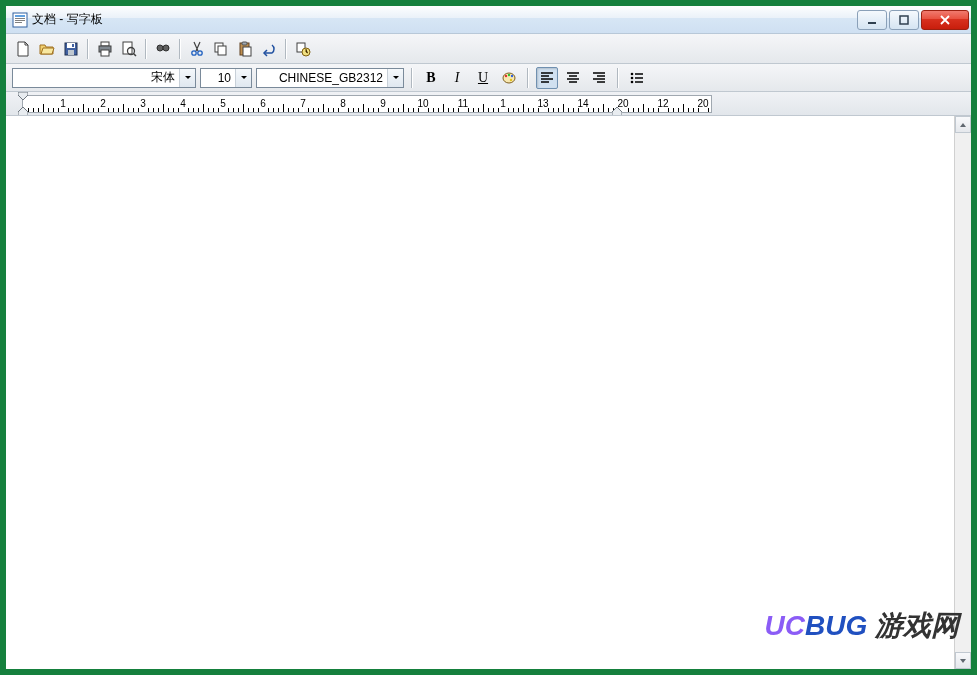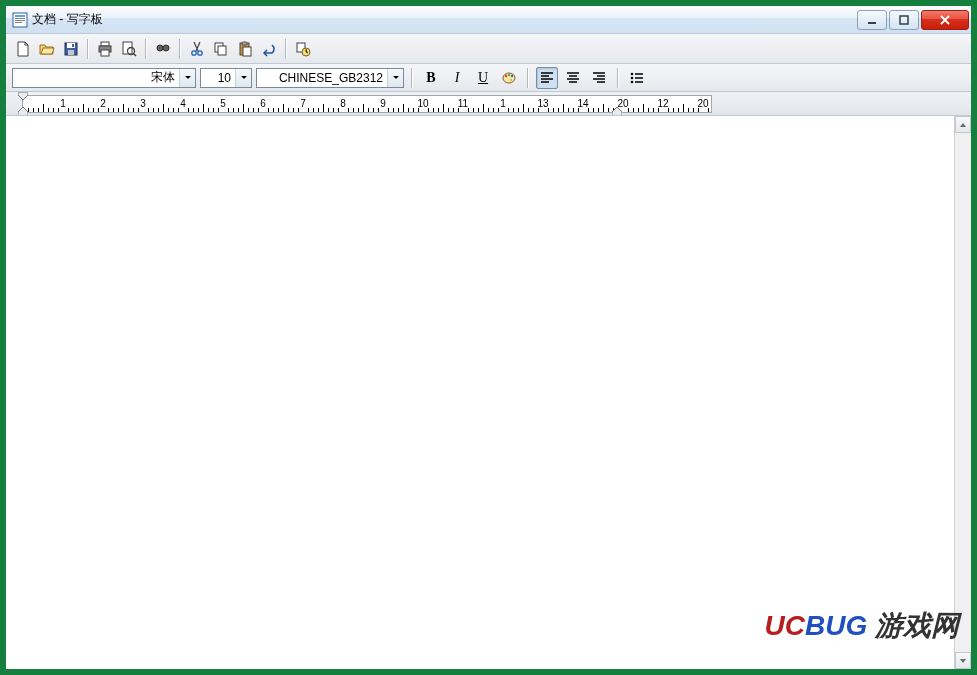--- a/index.html
+++ b/index.html
@@ -414,19 +414,19 @@
         </div>
       <div class="sb-track"></div>
       <div class="sb-btn down">
           <svg width="8" height="8" viewBox="0 0 8 8">
             <path d="M4 6L1 2h6z" fill="#606870"></path>
           </svg>
         </div>
     </div>
     <div class="watermark">
       <div class="wm1">
-        <span style="color:#b91c1c;">UC</span><span style="color:#2050c0;">BUG</span> <span style="color:#333;font-family:'KaiTi','STKaiti',serif;">游戏网</span>
+        <span style="color:#8b5cf6;">UC</span><span style="color:#2050c0;">BUG</span> <span style="color:#333;font-family:'KaiTi','STKaiti',serif;">游戏网</span>
       </div>
     </div>
   </div>
 
 
 </div>
 
 </body></html>

